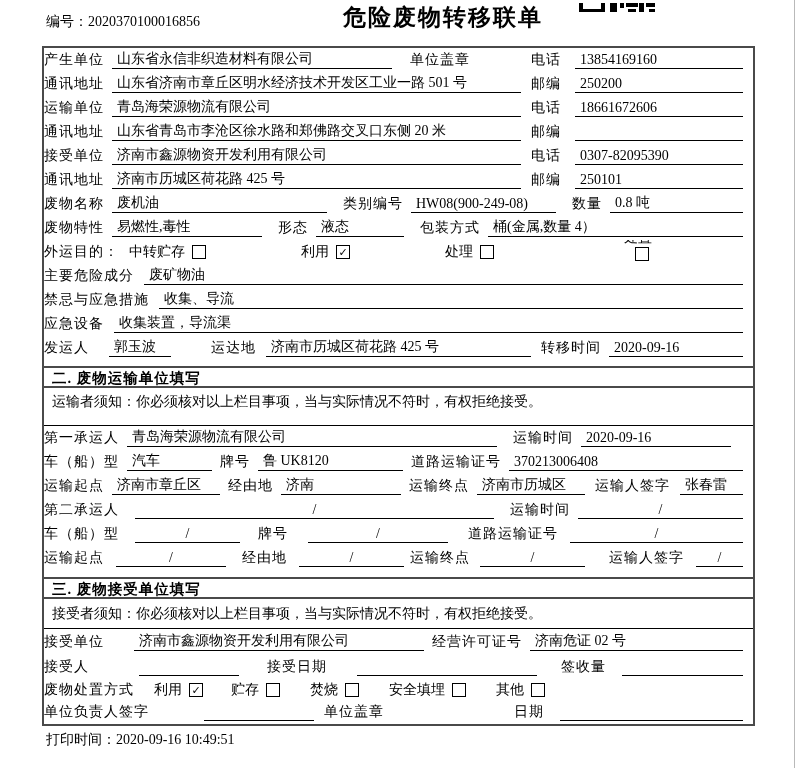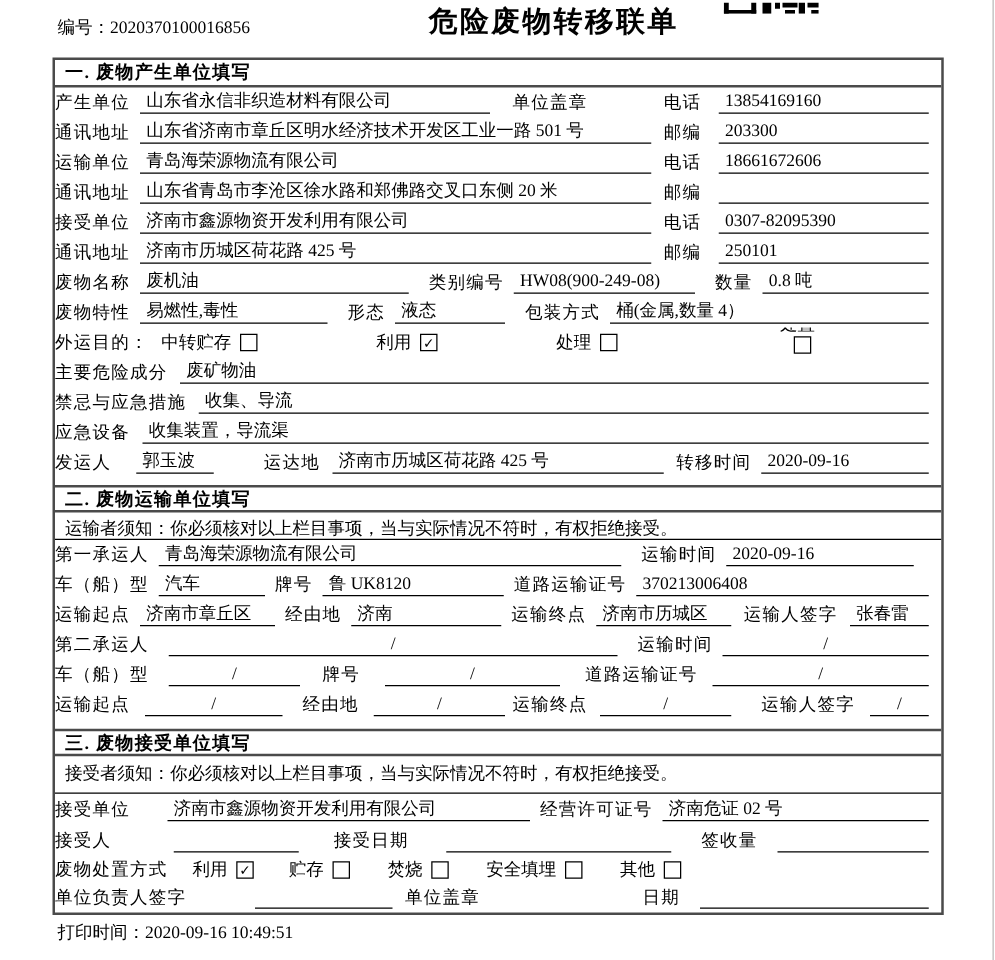--- a/index.html
+++ b/index.html
@@ -11,21 +11,21 @@
   .doc-no{position:absolute;left:46px;top:13px;white-space:nowrap;}
   .title{position:absolute;left:0;right:0;top:2px;text-align:center;padding-left:90px;
          font-size:23px;font-weight:bold;letter-spacing:2px;}
   .qr{position:absolute;left:579px;top:0;}
   
   .form{margin-left:42px;width:713px;border:2px solid #4a4a4a;box-sizing:border-box;background:#fff;}
   .sec-title{font-weight:bold;font-size:14.5px;height:22px;line-height:19px;padding:1px 8px;
              box-sizing:border-box;border-bottom:2px solid #4a4a4a;letter-spacing:1px;}
   .bt{border-top:2px solid #4a4a4a;}
   .spacer6{height:6px;} .spacer7{height:7px;}
-  .notice{height:22px;line-height:22px;padding:3px 8px;box-sizing:border-box;border-bottom:1px solid #000;}
+  .notice{height:38px;line-height:22px;padding:3px 8px;box-sizing:border-box;border-bottom:1px solid #000;}
   .h30{height:30px;line-height:24px;}
   .row{display:flex;align-items:flex-end;height:24px;padding:0 10px 3px 0;box-sizing:border-box;overflow:hidden;}
   .h25{height:25px;} .h23{height:23px;} .h22{height:22px;}
   .lbl{white-space:nowrap;flex:0 0 auto;letter-spacing:1px;}
   .ul{border-bottom:1px solid #000;white-space:nowrap;overflow:hidden;padding:0 5px;
       box-sizing:border-box;flex:0 0 auto;min-height:17px;}
   .fill{flex:1 1 auto;}
   .sp{flex:1 1 auto;}
   .c{text-align:center;}
   .rcol{flex:0 0 auto;width:212px;display:flex;align-items:flex-end;margin-left:10px;}
@@ -66,39 +66,38 @@
         <rect x="49" y="6" width="8" height="3" fill="#000"></rect>
         <rect x="60" y="0" width="5" height="9" fill="#000"></rect>
         <rect x="67" y="0" width="9" height="4" fill="#000"></rect>
         <rect x="70" y="6" width="6" height="3" fill="#000"></rect>
       </svg>
     </div>
   </div>
 
   <div class="form">
 
-    <div class="sec-title">一. 废物产生单位填写</div>
 
     <div class="row">
       <span class="lbl">产生单位</span>
       <span class="ul w280 ml8">山东省永信非织造材料有限公司</span>
       <span class="lbl ml18">单位盖章</span>
       <span class="sp"></span>
       <span class="rcol">
         <span class="lbl">电话</span>
         <span class="ul">13854169160</span>
       </span>
     </div>
 
     <div class="row">
       <span class="lbl">通讯地址</span>
       <span class="ul fill ml8">山东省济南市章丘区明水经济技术开发区工业一路 501 号</span>
       <span class="rcol">
         <span class="lbl">邮编</span>
-        <span class="ul">203300</span>
+        <span class="ul">250200</span>
       </span>
     </div>
 
     <div class="row">
       <span class="lbl">运输单位</span>
       <span class="ul fill ml8">青岛海荣源物流有限公司</span>
       <span class="rcol">
         <span class="lbl">电话</span>
         <span class="ul">18661672606</span>
       </span>

